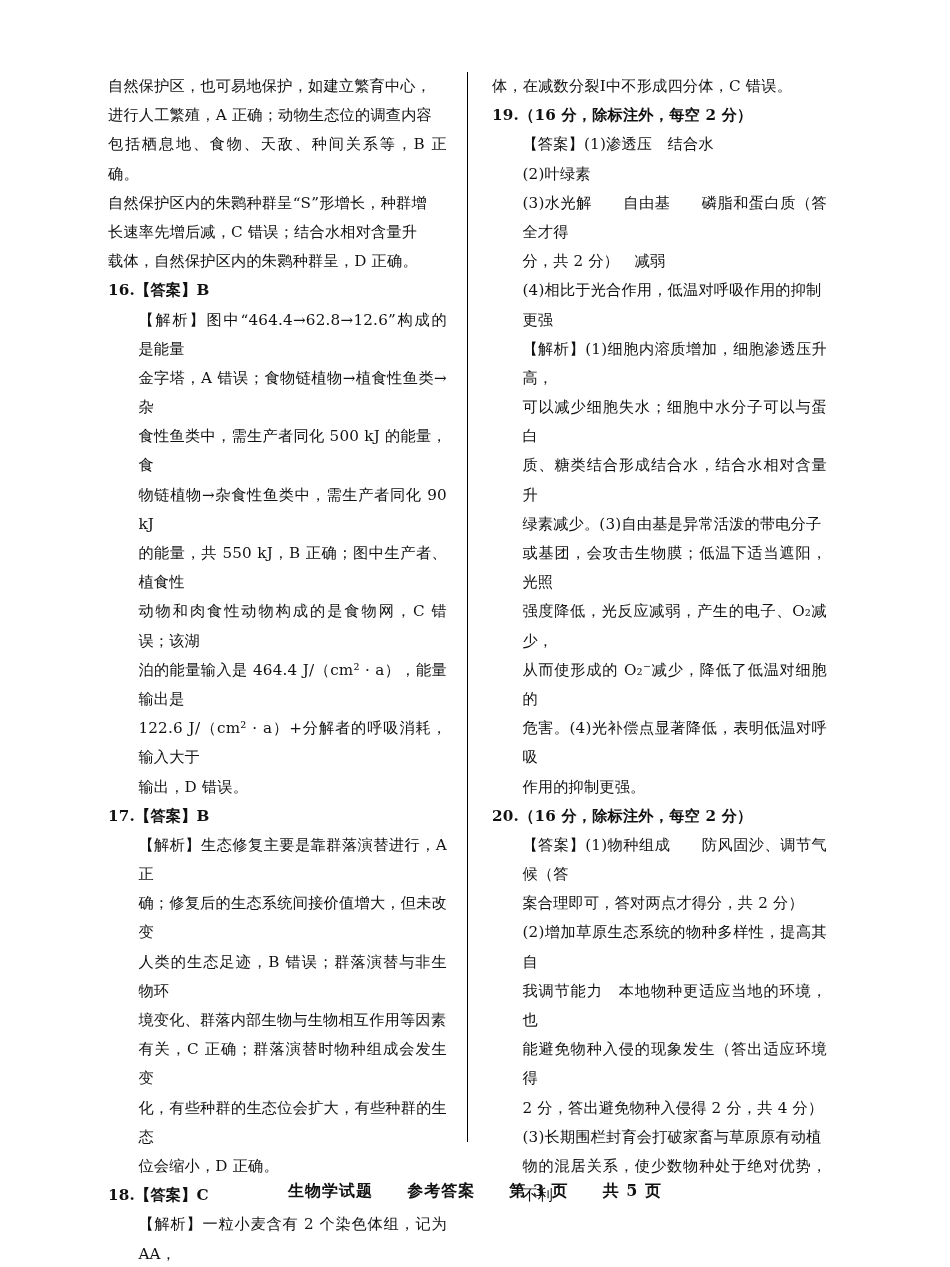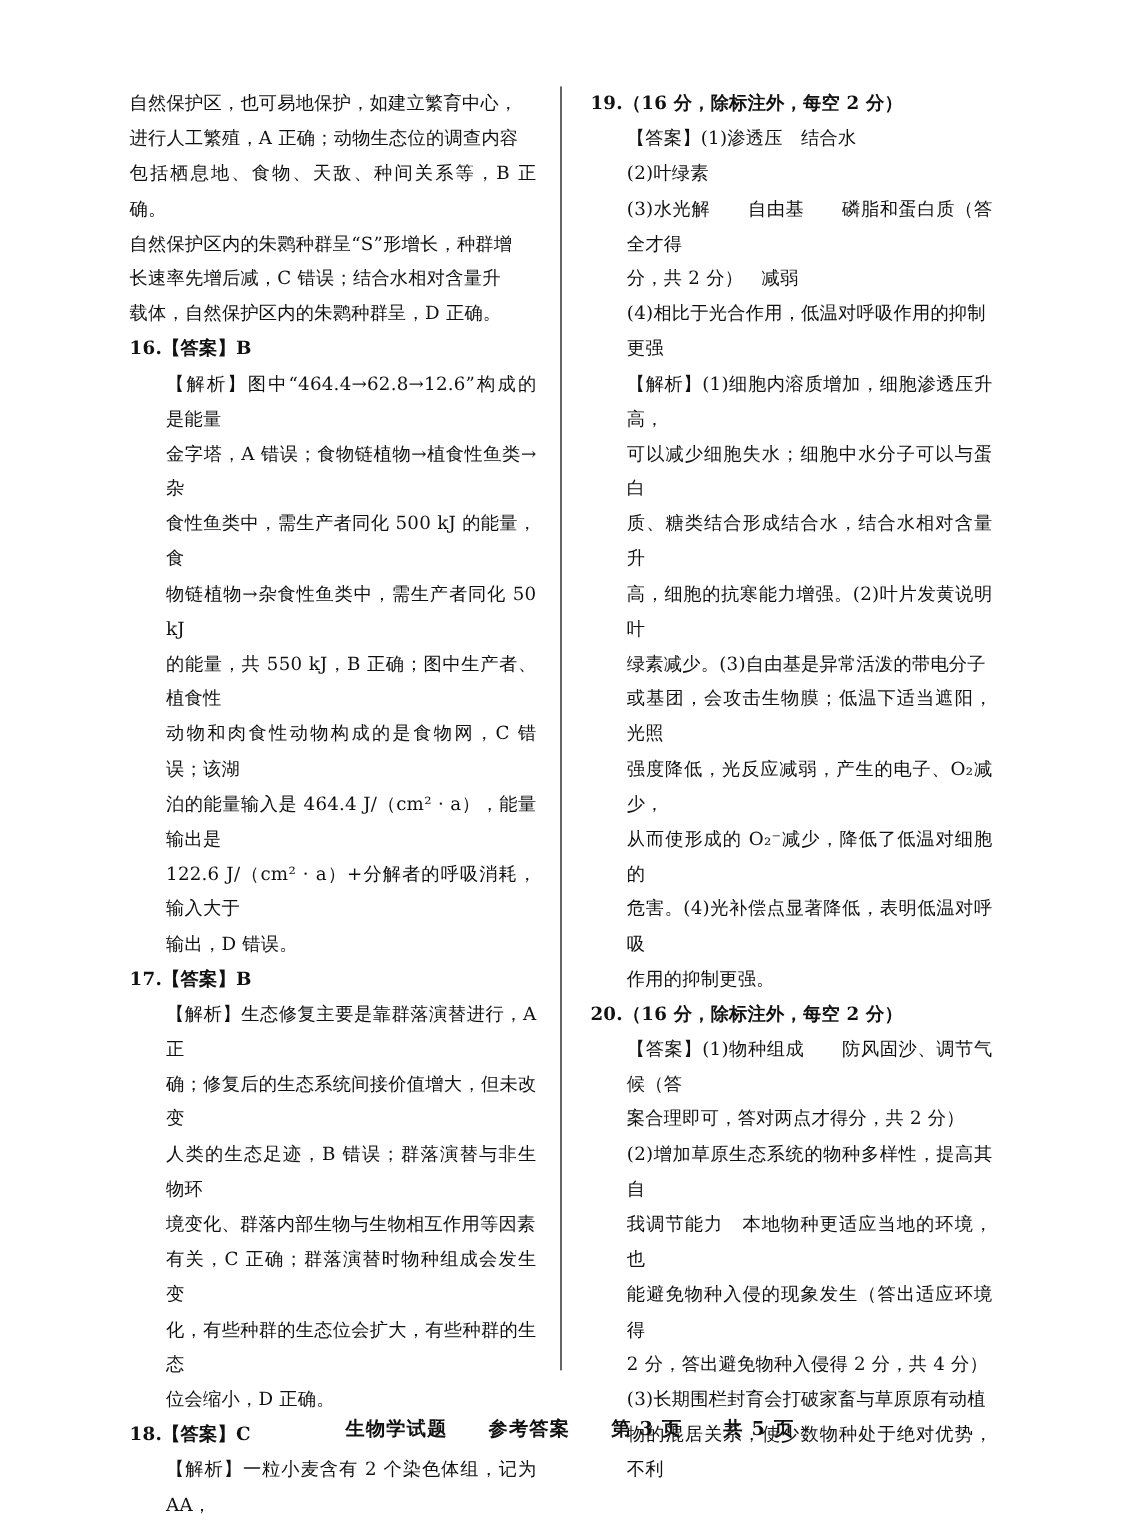--- a/index.html
+++ b/index.html
@@ -87,21 +87,21 @@
       <p class="plain">自然保护区，也可易地保护，如建立繁育中心，</p>
       <p class="plain">进行人工繁殖，A 正确；动物生态位的调查内容</p>
       <p class="plain">包括栖息地、食物、天敌、种间关系等，B 正确。</p>
       <p class="plain">自然保护区内的朱鹮种群呈“S”形增长，种群增</p>
       <p class="plain">长速率先增后减，C 错误；结合水相对含量升</p>
       <p class="plain">载体，自然保护区内的朱鹮种群呈，D 正确。</p>
       <p class="hang">16.【答案】B</p>
       <p class="ans-block">【解析】图中“464.4→62.8→12.6”构成的是能量</p>
       <p class="ans-block">金字塔，A 错误；食物链植物→植食性鱼类→杂</p>
       <p class="ans-block">食性鱼类中，需生产者同化 500 kJ 的能量，食</p>
-      <p class="ans-block">物链植物→杂食性鱼类中，需生产者同化 50 kJ</p>
+      <p class="ans-block">物链植物→杂食性鱼类中，需生产者同化 90 kJ</p>
       <p class="ans-block">的能量，共 550 kJ，B 正确；图中生产者、植食性</p>
       <p class="ans-block">动物和肉食性动物构成的是食物网，C 错误；该湖</p>
       <p class="ans-block">泊的能量输入是 464.4 J/（cm² · a），能量输出是</p>
       <p class="ans-block">122.6 J/（cm² · a）+分解者的呼吸消耗，输入大于</p>
       <p class="ans-block">输出，D 错误。</p>
       <p class="hang">17.【答案】B</p>
       <p class="ans-block">【解析】生态修复主要是靠群落演替进行，A 正</p>
       <p class="ans-block">确；修复后的生态系统间接价值增大，但未改变</p>
       <p class="ans-block">人类的生态足迹，B 错误；群落演替与非生物环</p>
       <p class="ans-block">境变化、群落内部生物与生物相互作用等因素</p>
@@ -109,31 +109,31 @@
       <p class="ans-block">化，有些种群的生态位会扩大，有些种群的生态</p>
       <p class="ans-block">位会缩小，D 正确。</p>
       <p class="hang">18.【答案】C</p>
       <p class="ans-block">【解析】一粒小麦含有 2 个染色体组，记为 AA，</p>
 
     </div>
 
     <div class="divider"></div>
 
     <div class="col col-right">
+      <p class="plain">体，在减数分裂Ⅰ中不形成四分体，C 错误。</p>
       <p class="hang">19.（16 分，除标注外，每空 2 分）</p>
       <p class="ans-block">【答案】(1)渗透压　结合水</p>
       <p class="ans-block">(2)叶绿素</p>
       <p class="ans-block">(3)水光解　　自由基　　磷脂和蛋白质（答全才得</p>
       <p class="ans-block">分，共 2 分）　减弱</p>
       <p class="ans-block">(4)相比于光合作用，低温对呼吸作用的抑制</p>
       <p class="ans-block">更强</p>
       <p class="ans-block">【解析】(1)细胞内溶质增加，细胞渗透压升高，</p>
       <p class="ans-block">可以减少细胞失水；细胞中水分子可以与蛋白</p>
       <p class="ans-block">质、糖类结合形成结合水，结合水相对含量升</p>
-      <p class="ans-block">高，细胞的抗寒能力增强。(2)叶片发黄说明叶</p>
       <p class="ans-block">绿素减少。(3)自由基是异常活泼的带电分子</p>
       <p class="ans-block">或基团，会攻击生物膜；低温下适当遮阳，光照</p>
       <p class="ans-block">强度降低，光反应减弱，产生的电子、O₂减少，</p>
       <p class="ans-block">从而使形成的 O₂⁻减少，降低了低温对细胞的</p>
       <p class="ans-block">危害。(4)光补偿点显著降低，表明低温对呼吸</p>
       <p class="ans-block">作用的抑制更强。</p>
       <p class="hang">20.（16 分，除标注外，每空 2 分）</p>
       <p class="ans-block">【答案】(1)物种组成　　防风固沙、调节气候（答</p>
       <p class="ans-block">案合理即可，答对两点才得分，共 2 分）</p>
       <p class="ans-block">(2)增加草原生态系统的物种多样性，提高其自</p>

